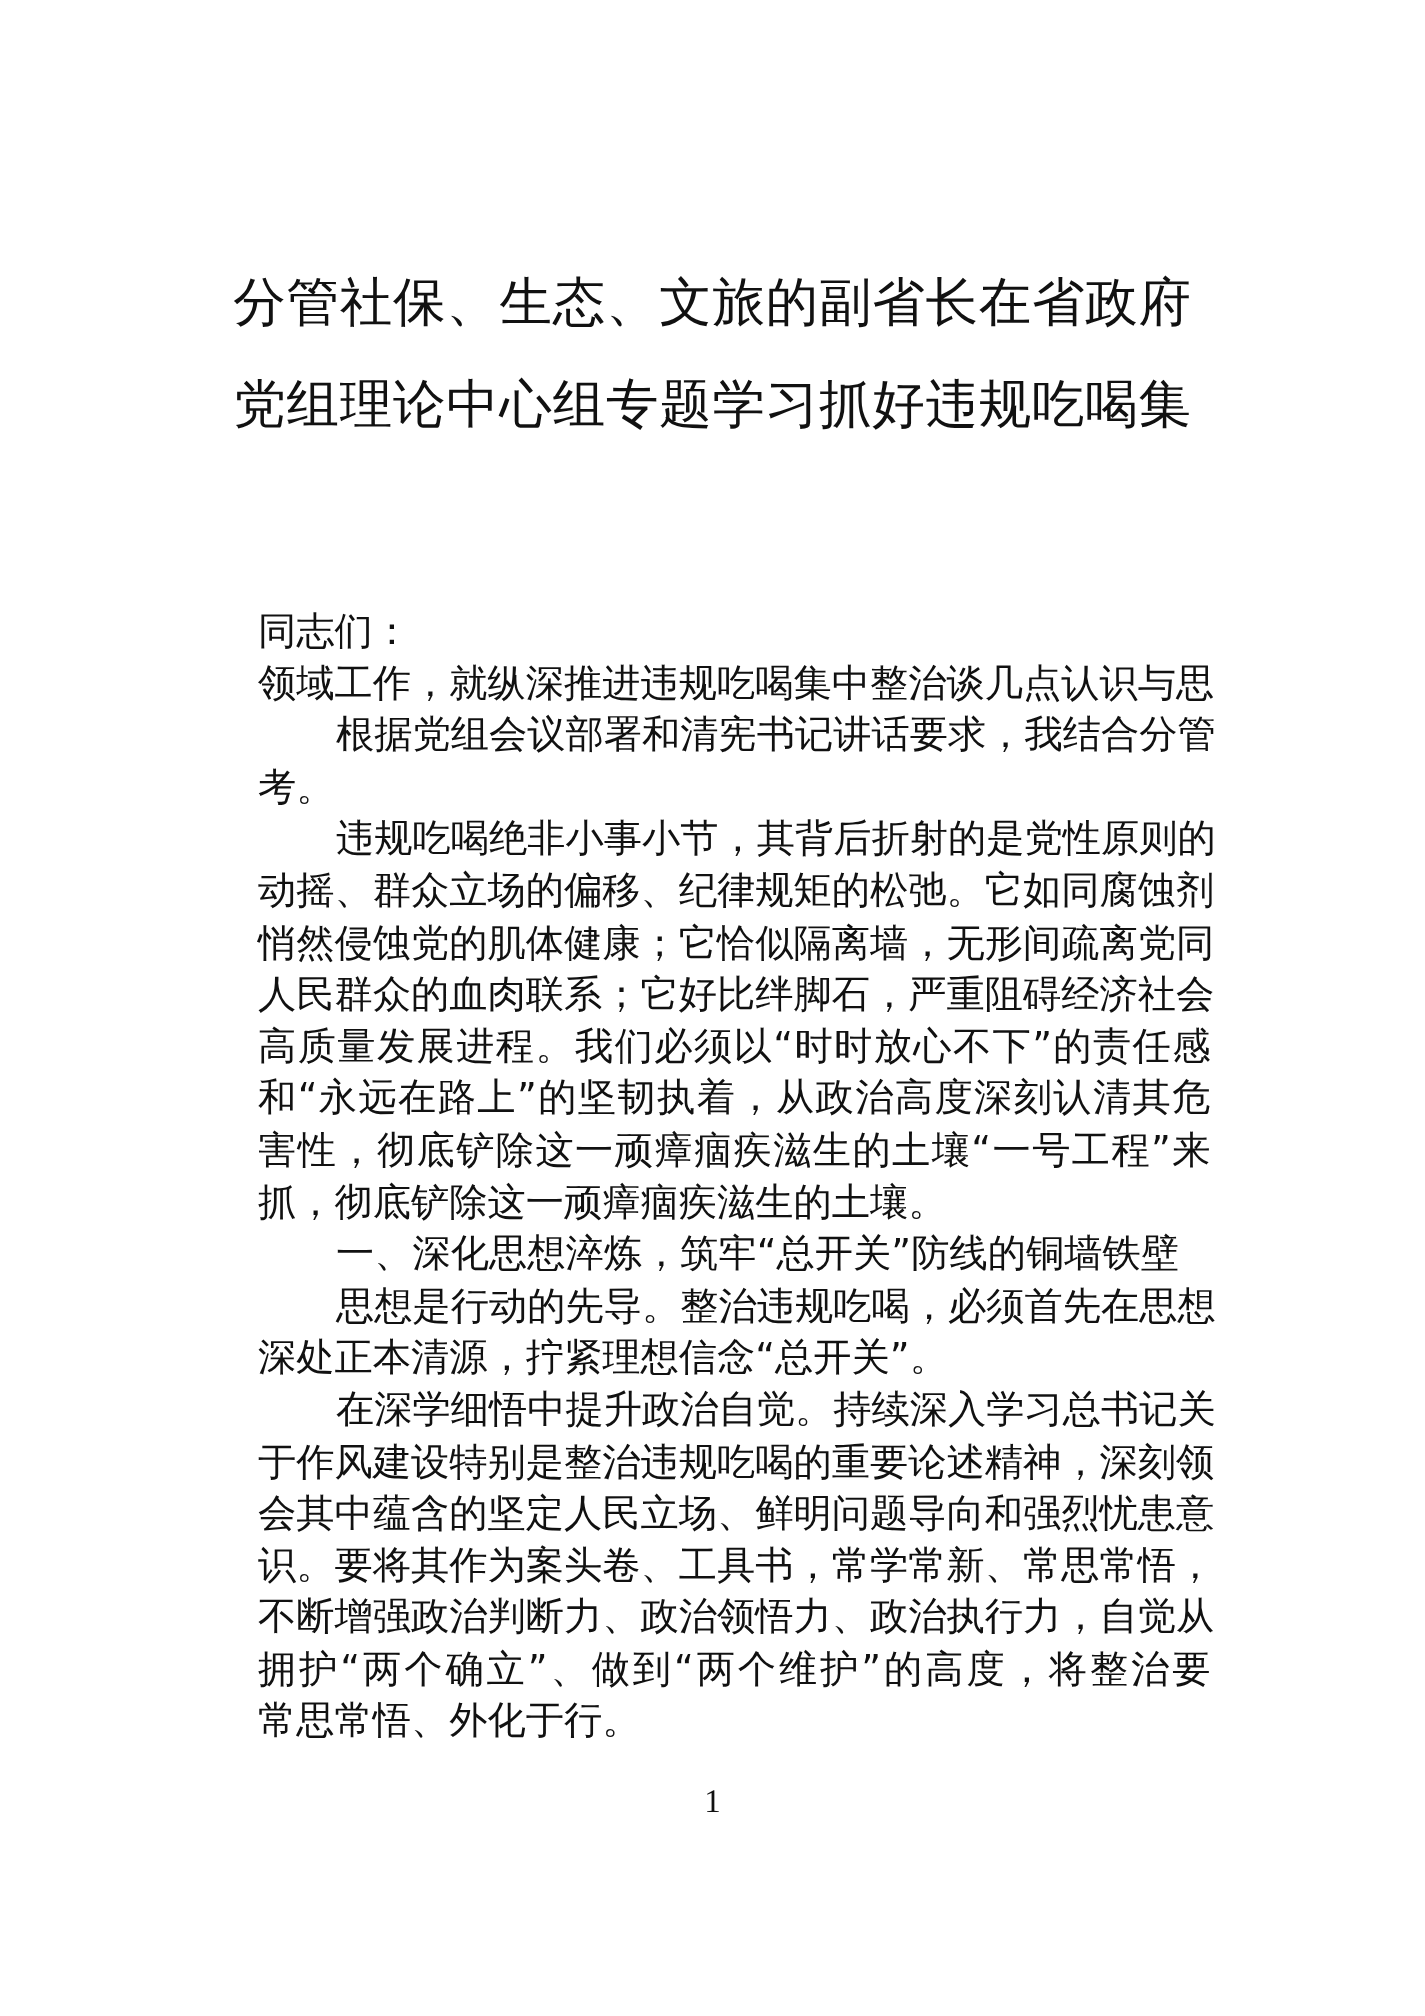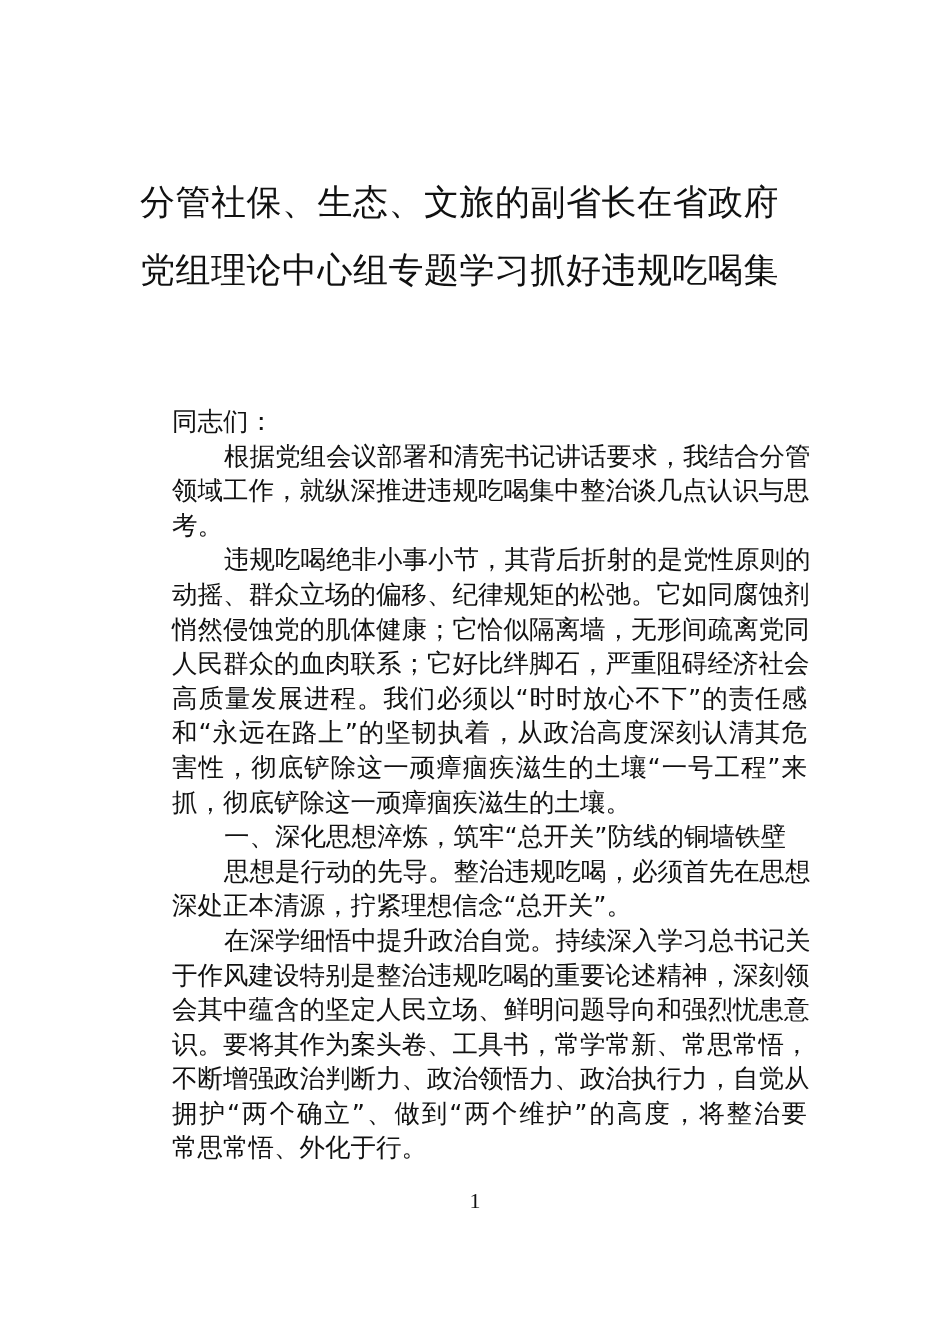--- a/index.html
+++ b/index.html
@@ -1,20 +1,20 @@
 <!DOCTYPE html>
 <html><head>
   <meta charset="utf-8">
   <style>
     html, body { margin: 0; padding: 0; background: #ffffff; }
     body { width: 950px; height: 1344px; position: relative; overflow: hidden; }
     .page { position: absolute; left: 0; top: 0; width: 950px; height: 1344px; background: #ffffff; }
     .title {
       position: absolute; left: 140px; top: 168px; width: 670px;
-      text-align: left; color: #111;
+      text-align: center; color: #111;
       font-family: "DejaVu Sans", sans-serif;
       font-size: 35px; line-height: 68px; letter-spacing: 0.5px;
     }
     .title div { white-space: nowrap; }
     .body {
       position: absolute; left: 145px; top: 404px; width: 662px;
       font-family: "DejaVu Sans", sans-serif;
       color: #111; font-size: 25.5px; line-height: 34.6px;
     }
     .line { white-space: nowrap; height: 34.6px; text-align: justify; text-align-last: justify; margin-left: 27px; }
@@ -32,22 +32,22 @@
 <div class="page">
   <div class="title">
     <div>分管社保、生态、文旅的副省长在省政府</div>
     <div>党组理论中心组专题学习抓好违规吃喝集</div>
   </div>
 
   <div class="body">
     <div class="line last">同志们：</div>
 
     <div>
+      <div class="line">领域工作，就纵深推进违规吃喝集中整治谈几点认识与思</div>
       <div class="line indent">根据党组会议部署和清宪书记讲话要求，我结合分管</div>
-      <div class="line">领域工作，就纵深推进违规吃喝集中整治谈几点认识与思</div>
       <div class="line last">考。</div>
     </div>
 
     <div>
       <div class="line indent">违规吃喝绝非小事小节，其背后折射的是党性原则的</div>
       <div class="line">动摇、群众立场的偏移、纪律规矩的松弛。它如同腐蚀剂</div>
       <div class="line">悄然侵蚀党的肌体健康；它恰似隔离墙，无形间疏离党同</div>
       <div class="line">人民群众的血肉联系；它好比绊脚石，严重阻碍经济社会</div>
       <div class="line">高质量发展进程。我们必须以“时时放心不下”的责任感</div>
       <div class="line">和“永远在路上”的坚韧执着，从政治高度深刻认清其危</div>

